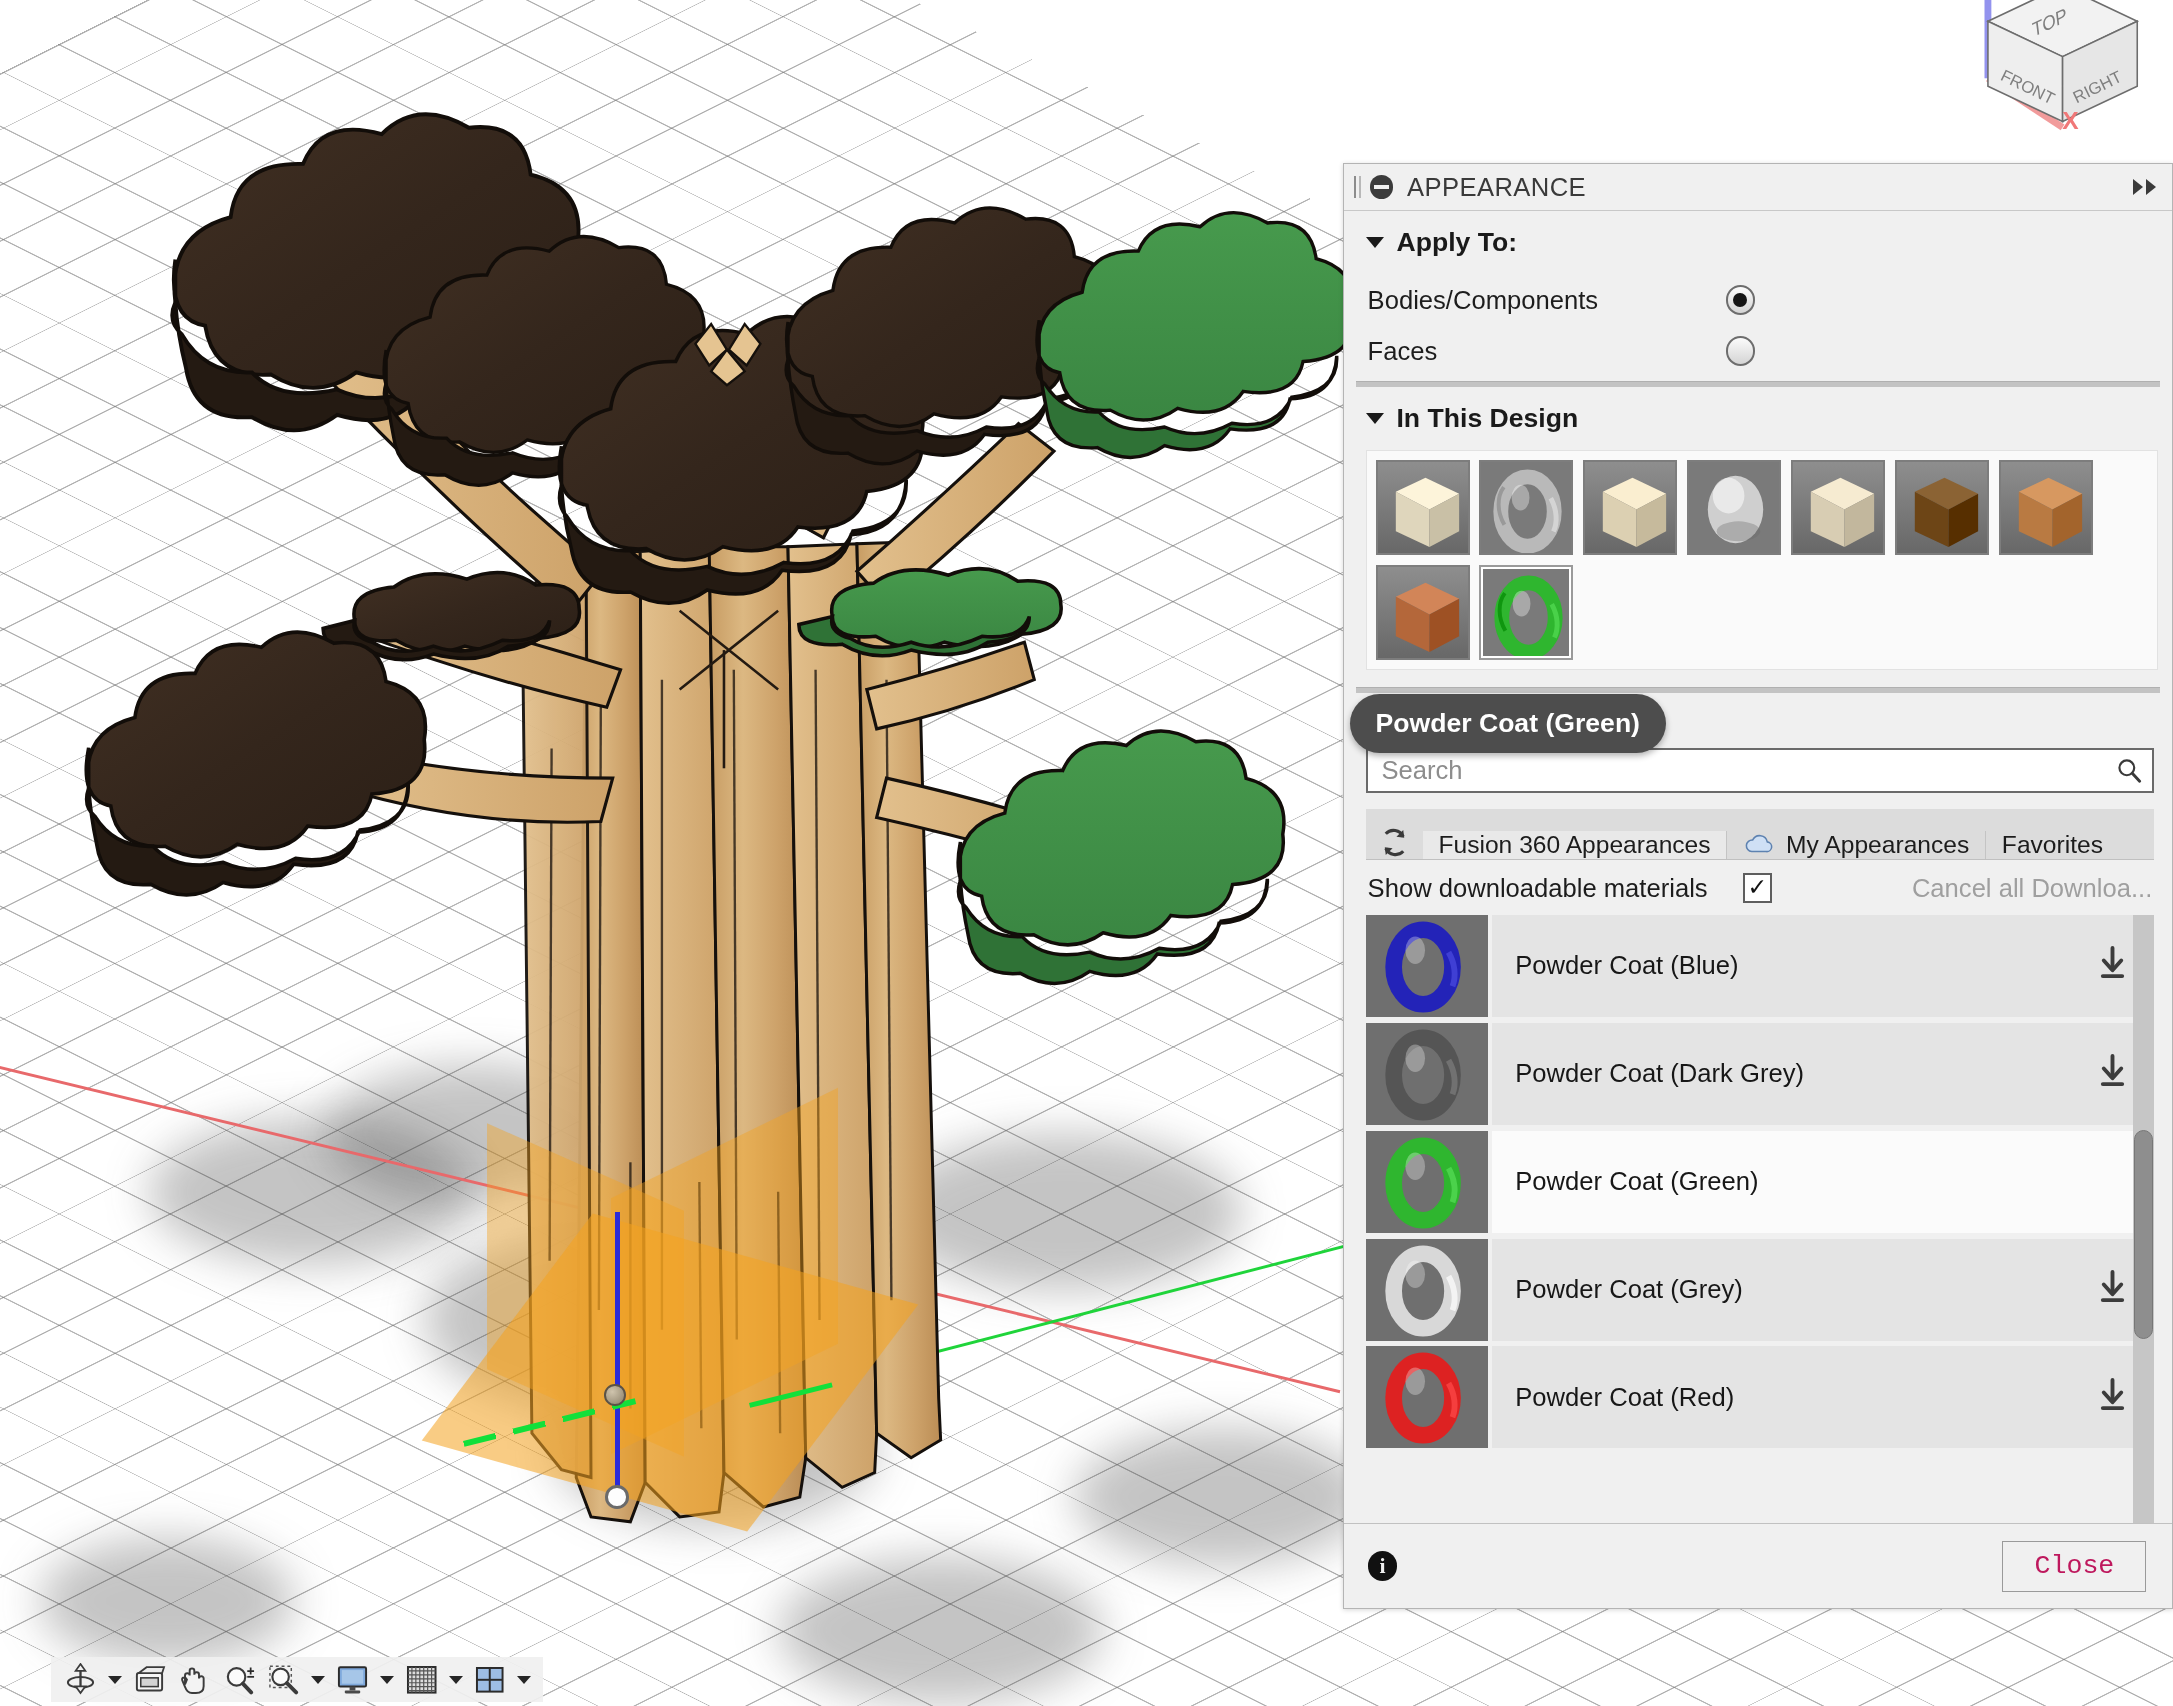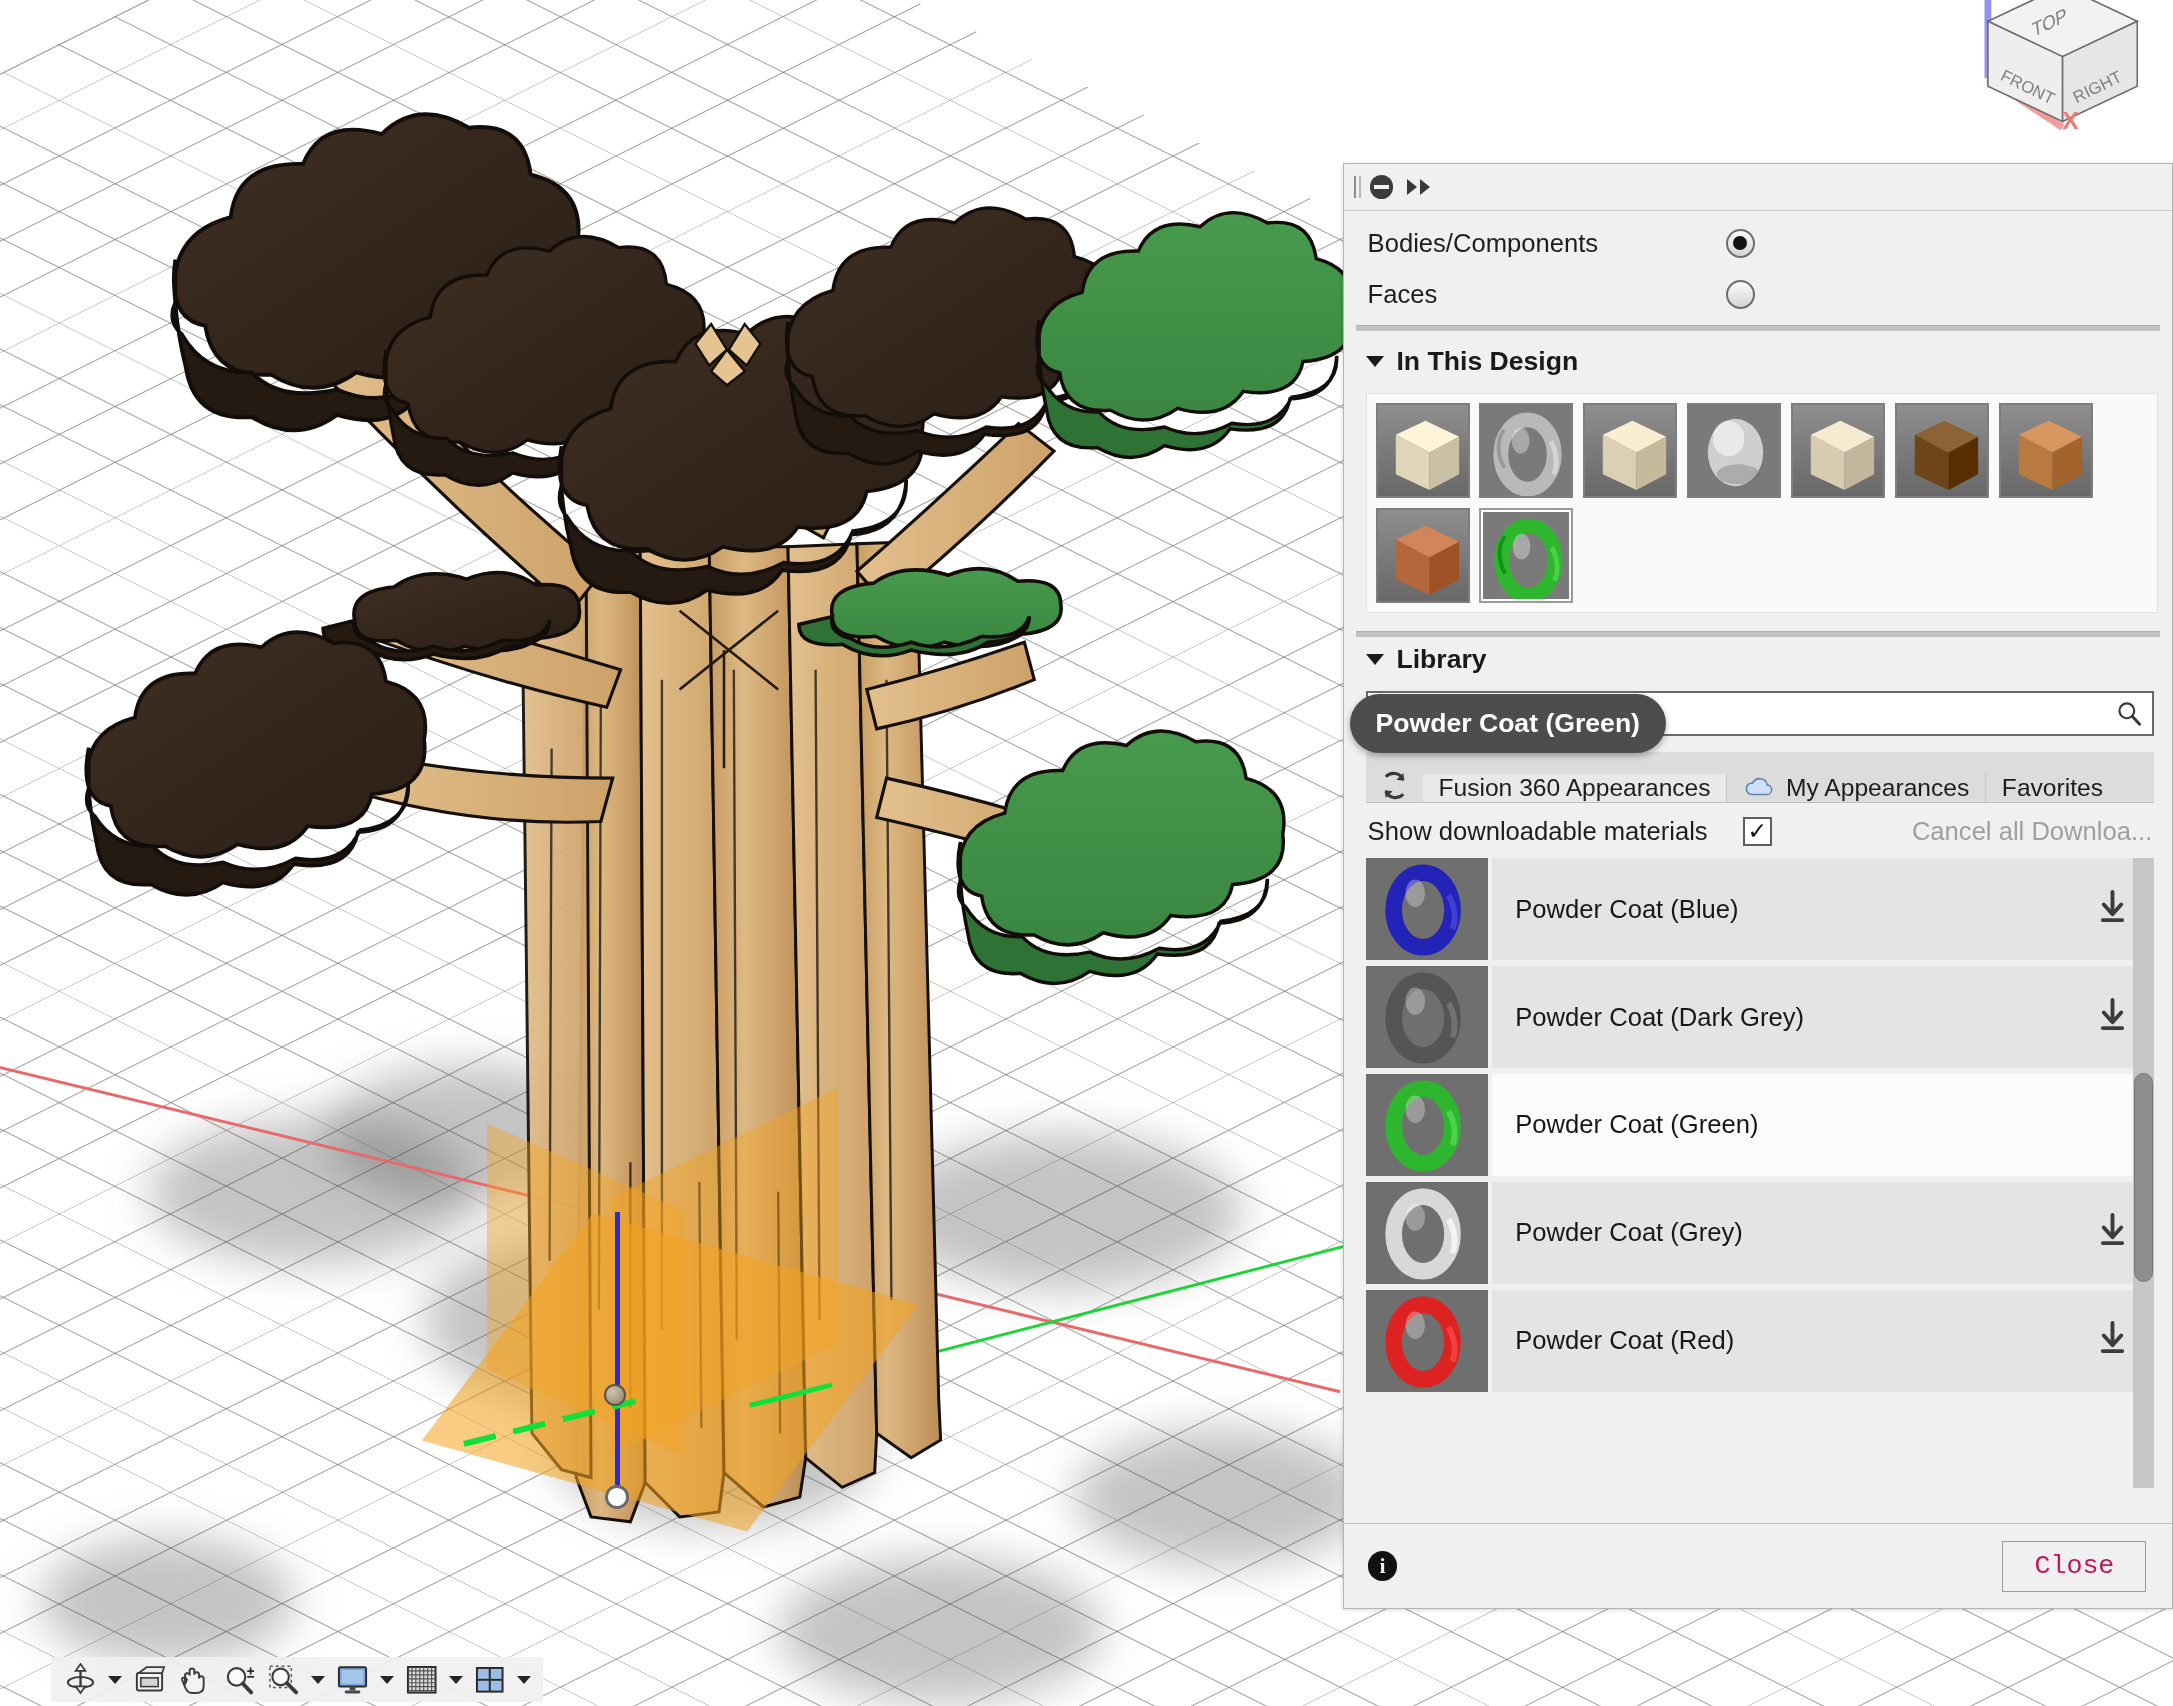--- a/index.html
+++ b/index.html
@@ -580,28 +580,33 @@
     <div class="tb-caret">
         <i class="caret-dn"></i>
       </div>
   </div>
 
   <div id="appearance-panel">
 
     <div class="panel-header">
       <div class="grip"></div>
       <div class="collapse-dot"></div>
+      <div class="panel-title">APPEARANCE</div>
       <div class="expand-arrows">
         <i class="arrow-r"></i>
           <i class="arrow-r"></i>
       </div>
     </div>
 
     <div class="panel-body">
 
+      <div class="section-head">
+        <i class="tri-dn"></i>
+        <span>Apply To:</span>
+      </div>
 
       <div class="radio-row">
         <span class="radio-label">Bodies/Components</span>
         <span class="radio on"></span>
       </div>
       <div class="radio-row">
         <span class="radio-label">Faces</span>
         <span class="radio"></span>
       </div>
 

